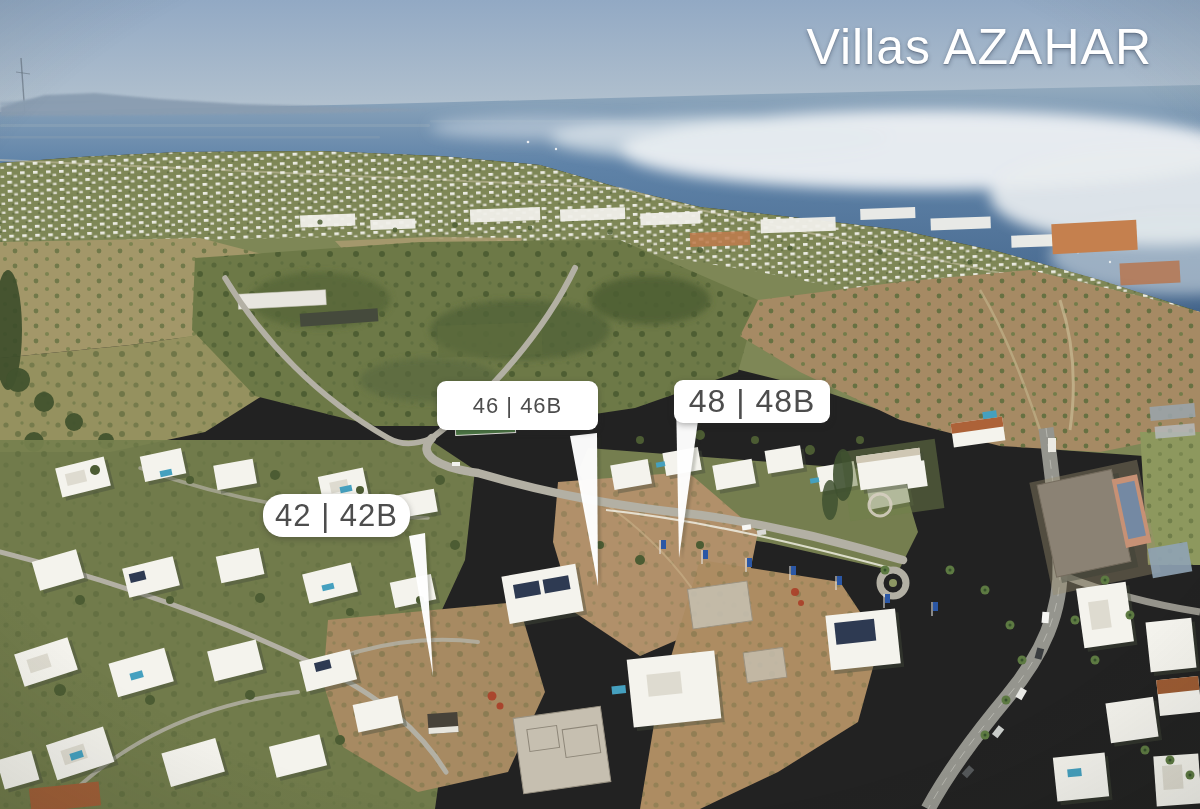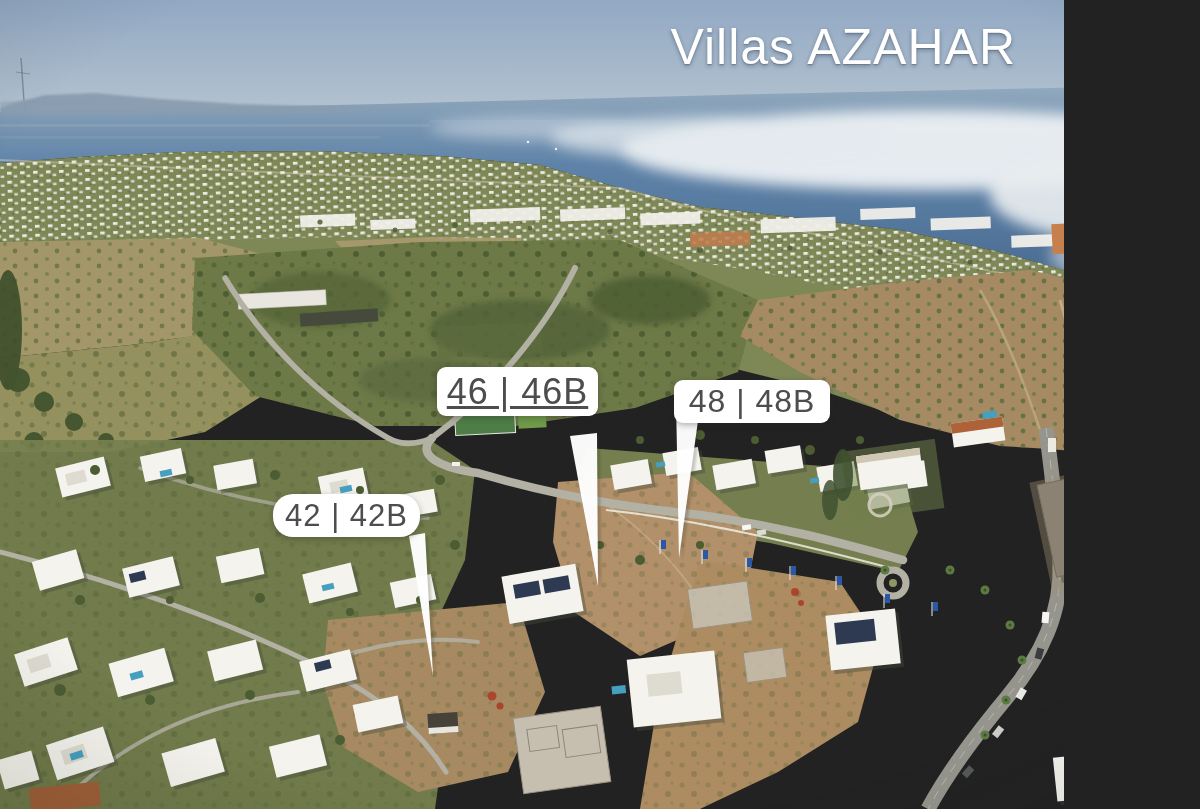--- a/index.html
+++ b/index.html
@@ -1,29 +1,29 @@
 <!DOCTYPE html>
 <html><head>
 <meta charset="utf-8">
 <style>
   html,body{margin:0;padding:0;background:#222;}
-  .stage{position:relative;width:1064px;height:809px;overflow:hidden;
+  .stage{position:relative;width:1200px;height:809px;overflow:hidden;
          font-family:"Liberation Sans",sans-serif;}
   .scene{position:absolute;inset:0;display:block;}
   
   .brand-title{position:absolute;top:20px;right:48px;font-size:50px;line-height:1.1;
     color:#ffffff;font-weight:400;letter-spacing:1px;
     text-shadow:0 2px 4px rgba(30,40,60,.38),0 1px 1px rgba(30,40,60,.25);}
   
   .callout{position:absolute;background:#ffffff;border-radius:9px;
     display:flex;align-items:center;justify-content:center;
     color:#4d4d4d;font-weight:400;letter-spacing:1px;
     box-shadow:0 2px 6px rgba(40,40,40,.35);}
-  #c42{left:273px;top:494px;width:147px;height:43px;font-size:31px;border-radius:20px;}
-  #c46{left:437px;top:367px;width:161px;height:49px;font-size:36px;text-decoration:underline;}
+  #c42{left:263px;top:494px;width:147px;height:43px;font-size:31px;border-radius:20px;}
+  #c46{left:437px;top:381px;width:161px;height:49px;font-size:22px;}
   #c48{left:674px;top:380px;width:156px;height:43px;font-size:32px;}
   
   .h{fill:#f4f3ed}.hs{fill:#454c3b;opacity:.42}.hd{fill:#dedbd0}
   .pl{fill:#45a0bf}.sp{fill:#2e3a52}.tr{fill:#4c5c33}
   .conc{fill:#c6bfb0;stroke:#9a9384;stroke-width:1}
   .rd{stroke:#b3b0a4;fill:none;stroke-linecap:round}
   .wedge{fill:#ffffff;opacity:.97}
   .wshadow{fill:#2c3322;opacity:.22}
 </style>
 </head>

